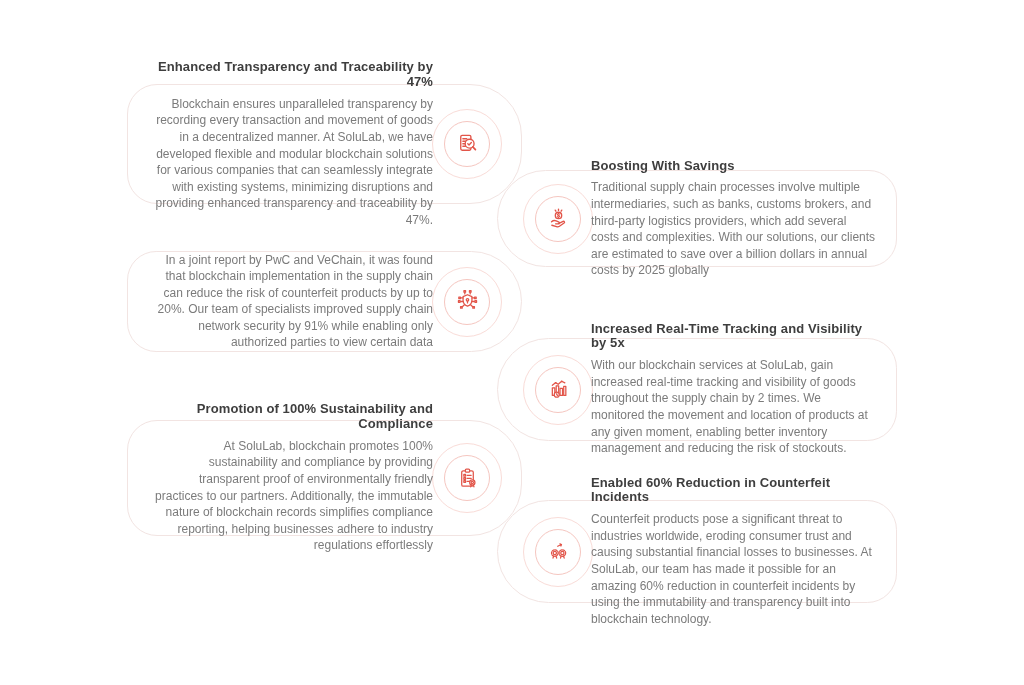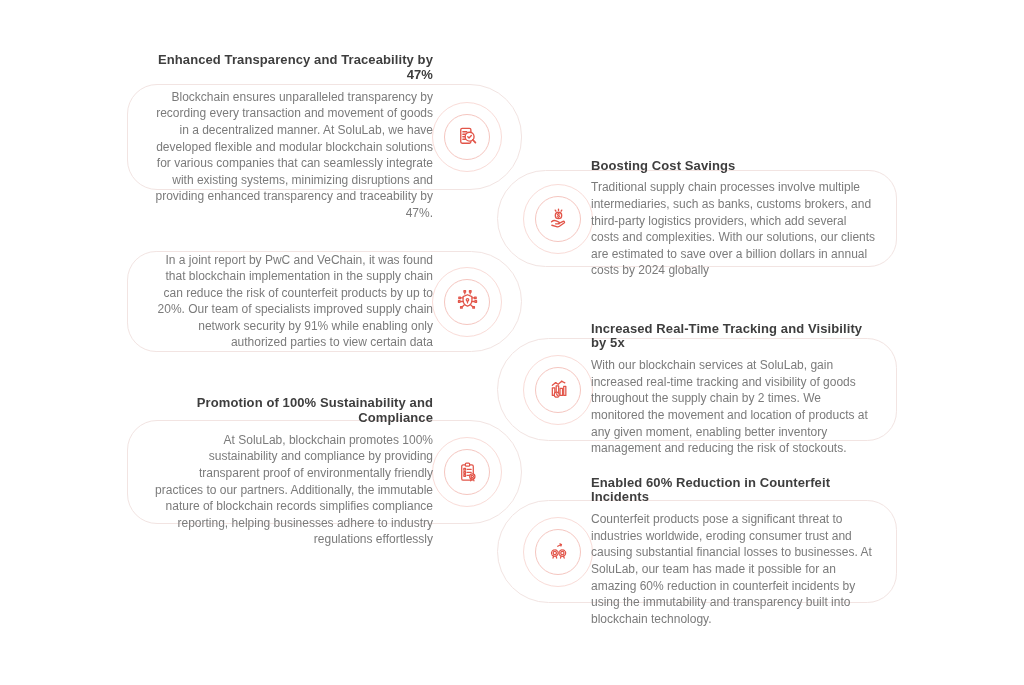--- a/index.html
+++ b/index.html
@@ -37,21 +37,21 @@
   }
   .body{
     font-size:12px;color:#7b7b7b;line-height:1.38;margin:0;
   }
 </style>
 </head>
 <body>
 
 <div class="canvas">
 
-  <div class="card left" style="left:127px;top:84px;width:395px;height:106px;">
+  <div class="card left" style="left:127px;top:84px;width:395px;height:120px;">
     <div class="icon-halo">
       <div class="icon-ring">
         <svg width="27" height="27" viewBox="0 0 28 28" fill="none" stroke="#e25549" stroke-width="1.4" stroke-linecap="round" stroke-linejoin="round">
           <rect x="7" y="4.5" width="10.5" height="15.5" rx="1.5"></rect>
           <path d="M9.2 8h4 M9.2 10.6h3.2 M9.2 13.2h3 M9.2 15.8h2.6"></path>
           <circle cx="16.2" cy="13.2" r="4.6" fill="#ffffff"></circle>
           <path d="M14.3 13.2l1.3 1.3 2.4-2.6"></path>
           <path d="M19.5 16.5L22.2 19.2" stroke-width="1.8"></path>
         </svg>
       </div>
@@ -67,22 +67,22 @@
       <div class="icon-ring">
         <svg width="27" height="27" viewBox="0 0 28 28" fill="none" stroke="#e25549" stroke-width="1.4" stroke-linecap="round" stroke-linejoin="round">
           <path d="M14 4.2v1.4 M10.6 5.3l.7 1.1 M17.4 5.3l-.7 1.1"></path>
           <circle cx="14" cy="10.8" r="3.3"></circle>
           <path d="M15.2 9.5c-.5-.6-2-.6-2.3.1-.3.7.4 1 1.1 1.2.7.2 1.4.5 1.1 1.2-.3.7-1.8.7-2.3.1 M14 8.6v.6 M14 12.4v.6" stroke-width="1.1"></path>
           <path d="M6.8 17.4c1.6-1.4 3.4-1.5 4.8-.9l2.9 1.2c1 .4.7 1.8-.4 1.8h-3.1 M13.9 19.3l4.9-2.3c1.1-.5 2 .9 1 1.7l-4.8 3.4c-.9.6-2 .8-3 .4l-4.9-1.5"></path>
         </svg>
       </div>
     </div>
     <div class="text">
-      <h3 class="title">Boosting Cost Savings</h3>
-      <p class="body">Traditional supply chain processes involve multiple intermediaries, such as banks, customs brokers, and third-party logistics providers, which add several costs and complexities. With our solutions, our clients are estimated to save over a billion dollars in annual costs by 2024 globally</p>
+      <h3 class="title">Boosting With Savings</h3>
+      <p class="body">Traditional supply chain processes involve multiple intermediaries, such as banks, customs brokers, and third-party logistics providers, which add several costs and complexities. With our solutions, our clients are estimated to save over a billion dollars in annual costs by 2025 globally</p>
     </div>
   </div>
 
   <div class="card left" style="left:127px;top:251px;width:395px;height:101px;">
     <div class="icon-halo">
       <div class="icon-ring">
         <svg width="27" height="27" viewBox="0 0 28 28" fill="none" stroke="#e25549" stroke-width="1.3" stroke-linecap="round" stroke-linejoin="round">
           <path d="M14 7l4.6 1.9v3.7c0 3.4-2.4 5.3-4.6 6.2-2.2-.9-4.6-2.8-4.6-6.2V8.9z"></path>
           <circle cx="14" cy="12.3" r="1.3"></circle>
           <path d="M14 13.6v1.9"></path>
@@ -118,21 +118,21 @@
           <path d="M12.2 18.2v1.3l1 .6"></path>
         </svg>
       </div>
     </div>
     <div class="text">
       <h3 class="title">Increased Real-Time Tracking and Visibility by 5x</h3>
       <p class="body">With our blockchain services at SoluLab, gain increased real-time tracking and visibility of goods throughout the supply chain by 2 times. We monitored the movement and location of products at any given moment, enabling better inventory management and reducing the risk of stockouts.</p>
     </div>
   </div>
 
-  <div class="card left" style="left:127px;top:420px;width:395px;height:104px;">
+  <div class="card left" style="left:127px;top:420px;width:395px;height:116px;">
     <div class="icon-halo">
       <div class="icon-ring">
         <svg width="27" height="27" viewBox="0 0 28 28" fill="none" stroke="#e25549" stroke-width="1.3" stroke-linecap="round" stroke-linejoin="round">
           <rect x="8" y="6" width="12" height="16" rx="1.6"></rect>
           <rect x="11.8" y="4.2" width="4.4" height="3.2" rx="1" fill="#ffffff"></rect>
           <rect x="10.2" y="9.8" width="1.8" height="1.8"></rect>
           <rect x="10.2" y="13" width="1.8" height="1.8"></rect>
           <rect x="10.2" y="16.2" width="1.8" height="1.8"></rect>
           <path d="M13.6 10.7h4.2 M13.6 13.9h4.2 M13.6 17.1h2.6"></path>
           <circle cx="19" cy="18.2" r="2.7" fill="#ffffff"></circle>

